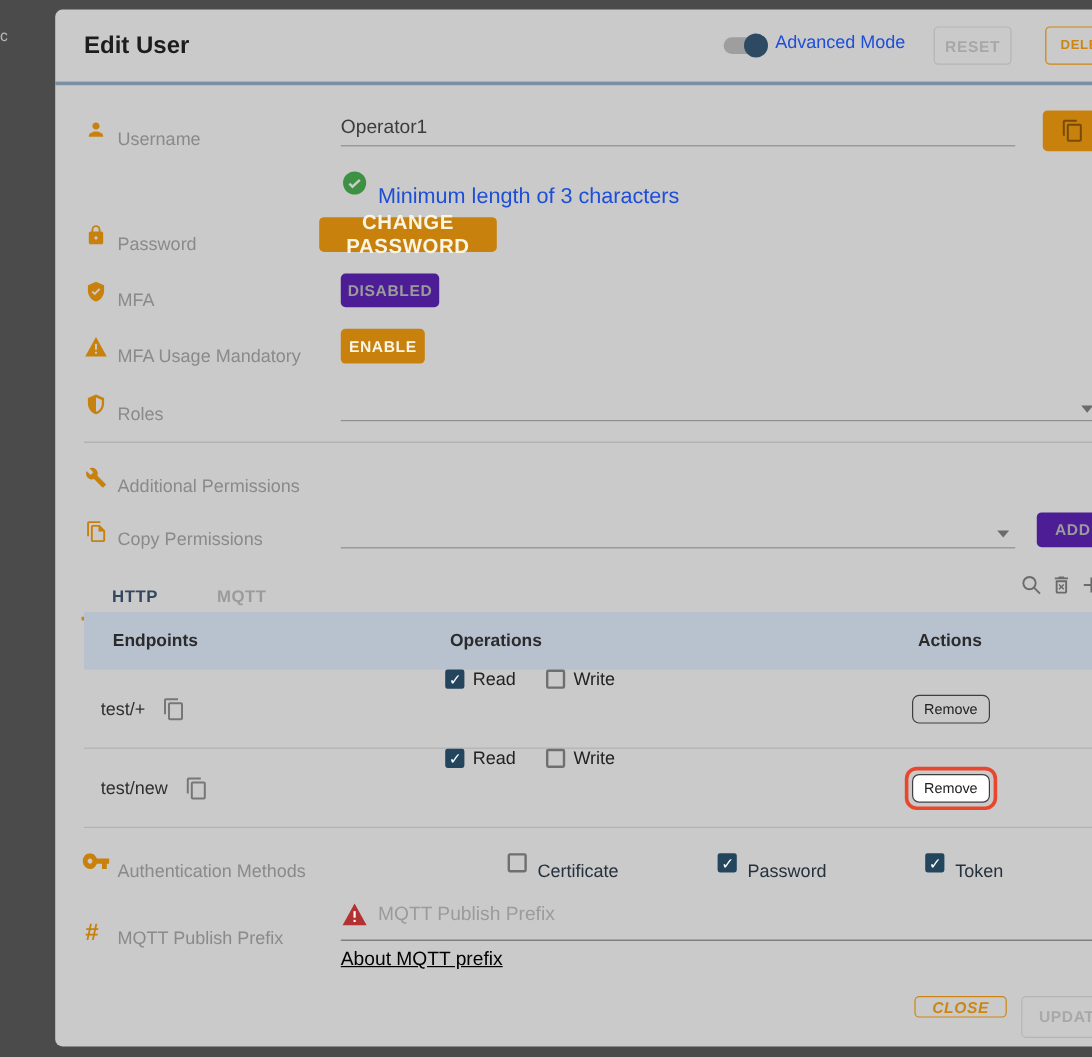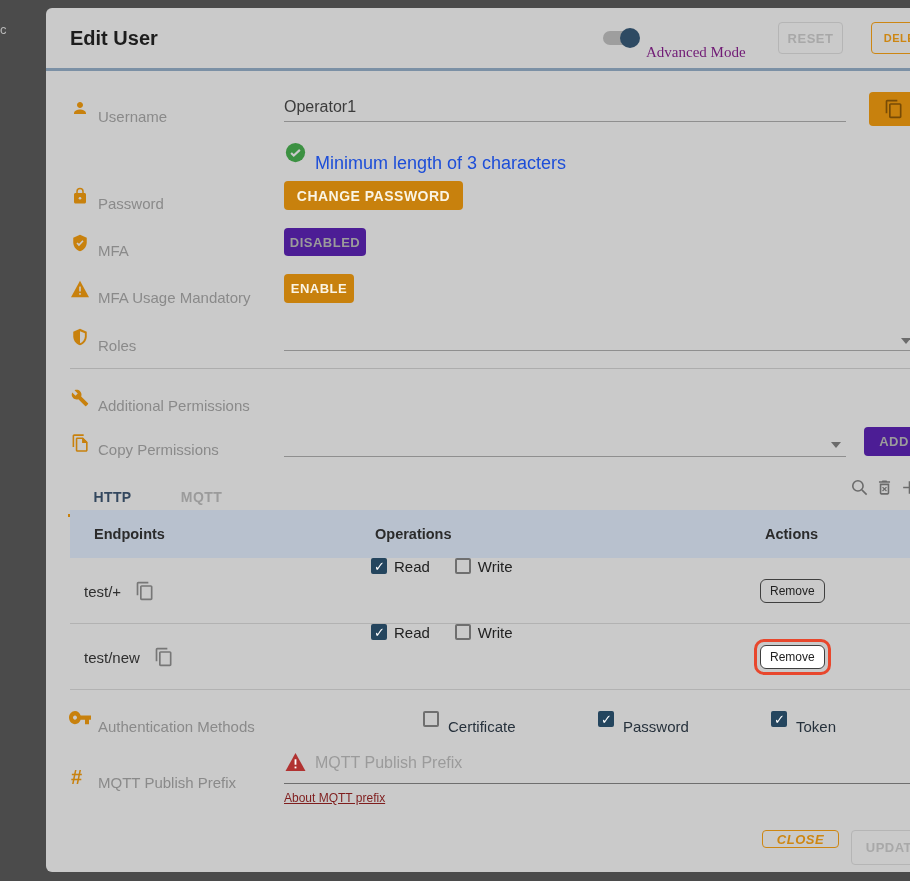--- a/index.html
+++ b/index.html
@@ -14,21 +14,21 @@
   .dialog {
     position:absolute; left:8px; top:8px; width:896px; height:864px;
     background:#cacaca; border-radius:6px;margin-left:38px;
   }
 
   
   .hdr { position:absolute; left:0; top:0; width:100%; height:60px; }
   .hdr-title { position:absolute; left:24px; top:0; line-height:60px; font-size:20px; font-weight:bold; color:#1d1d1d; }
   .toggle { position:absolute; left:557px; top:23px; width:34px; height:14px; background:#9e9e9e; border-radius:7px; cursor:pointer; }
   .toggle .knob { position:absolute; right:-3px; top:-3px; width:20px; height:20px; border-radius:50%; background:#2e4a63; }
-  .adv-label { position:absolute; left:600px; top:36px; font-size:15px; color:#701a75;font-family:Liberation Serif, serif; }
+  .adv-label { position:absolute; left:600px; top:19px; font-size:15px; color:#1d4ed8; }
   .btn { display:inline-flex; align-items:center; justify-content:center; font-weight:bold; letter-spacing:0.5px; border-radius:4px; cursor:pointer; user-select:none; }
   .btn-outline-gray { border:1px solid #b5b5b5; color:#a8a8a8; background:transparent; }
   .btn-outline-orange { border:1px solid #cd8612; color:#cd8612; background:transparent; }
   .hdr-reset { position:absolute; left:732px; top:14px; width:65px; height:32px; font-size:13px; }
   .hdr-delete { position:absolute; left:825px; top:14px; width:72px; height:32px; font-size:11px; }
   .hdr-divider { position:absolute; left:0; top:60px; width:100%; height:3px; background:#7b90a5; }
 
   
   .ficon { position:absolute; width:18px; height:18px; }
   .flabel { position:absolute; font-size:15px; color:#8a8a8a; }
@@ -66,21 +66,21 @@
   .cell-action { position:absolute; left:690px; top:0; height:66px; display:flex; align-items:center; }
   .hl-wrap { border:3px solid #e8472d; border-radius:10px; padding:3px; margin-left:-6px; }
   .hl-wrap .remove-btn { background:#ffffff; }
 
   
   .auth-label { position:absolute; font-size:15px; color:#26313c; }
   .auth-cbx { position:absolute; top:703px; }
 
   
   .ph { position:absolute; left:269px; top:746px; font-size:16px; color:#9b9b9b; }
-  .prefix-link { position:absolute; left:238px; top:783px; font-size:12px; color:#7f1d1d; text-decoration:underline; cursor:pointer; }
+  .prefix-link { position:absolute; left:238px; top:783px; font-size:16px; color:#000000; text-decoration:underline; cursor:pointer; }
 
   
   .ft-close { position:absolute; left:716px; top:822px; width:77px; height:18px; font-size:13px; border-radius:4px;font-style:italic; }
   .ft-update { position:absolute; left:805px; top:822px; width:85px; height:35px; font-size:13px; border-radius:4px; background:transparent; border:1px solid #b5b5b5; color:#a8a8a8; }
 </style>
 </head>
 <body>
 
 <span class="bg-fragment">c</span>
 
@@ -112,21 +112,21 @@
       <circle cx="12" cy="12" r="11" fill="#3c9142"></circle>
       <path d="M7 12.5l3 3L17 9" stroke="#cacaca" stroke-width="2.4" fill="none"></path>
     </svg>
   <div class="hint">Minimum length of 3 characters</div>
 
   <svg class="ficon" style="left:25px;top:179px" viewBox="0 0 24 24">
       <path fill="#c8810d" d="M18 8h-1V6a5 5 0 0 0-10 0v2H6c-1.1 0-2 .9-2 2v10c0 1.1.9 2 2 2h12c1.1 0 2-.9 2-2V10c0-1.1-.9-2-2-2zM9 6a3 3 0 1 1 6 0v2H9V6z"></path>
       <circle cx="12" cy="15" r="1.8" fill="#cacaca"></circle>
     </svg>
   <div class="flabel" style="left:52px;top:187px">Password</div>
-  <button class="btn btn-orange" style="position:absolute;left:238px;top:173px;width:179px;height:29px;font-size:14px">CHANGE PASSWORD</button>
+  <button class="btn btn-orange" style="position:absolute;left:220px;top:173px;width:148px;height:29px;font-size:17px">CHANGE PASSWORD</button>
 
   <svg class="ficon" style="left:25px;top:226px" viewBox="0 0 24 24">
       <path fill="#c8810d" d="M12 1 3 5v6c0 5.5 3.8 10.7 9 12 5.2-1.3 9-6.5 9-12V5l-9-4z"></path>
       <path d="M8 12l2.6 2.6L16 9" stroke="#cacaca" stroke-width="2.2" fill="none"></path>
     </svg>
   <div class="flabel" style="left:52px;top:234px">MFA</div>
   <button class="btn btn-disabled" style="position:absolute;left:238px;top:220px;width:82px;height:28px;font-size:13px">DISABLED</button>
 
   <svg class="ficon" style="left:24px;top:272px;width:20px;height:18px" viewBox="0 0 24 22">
       <path fill="#c8810d" d="M1 21h22L12 1 1 21z"></path>

